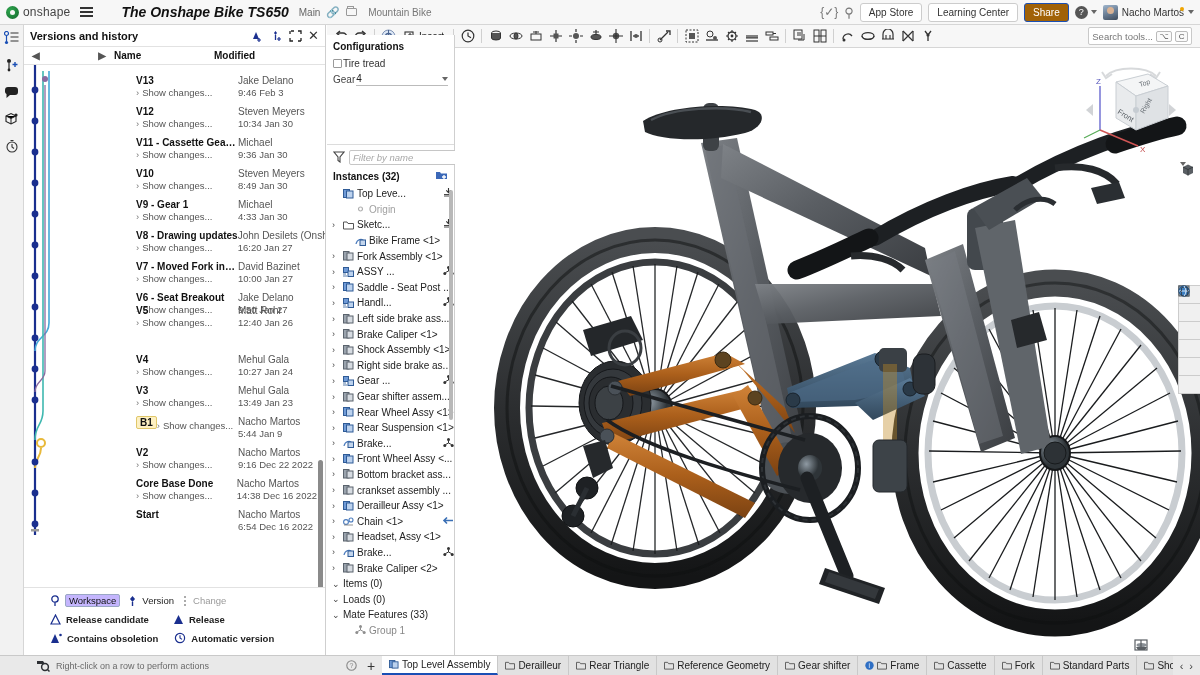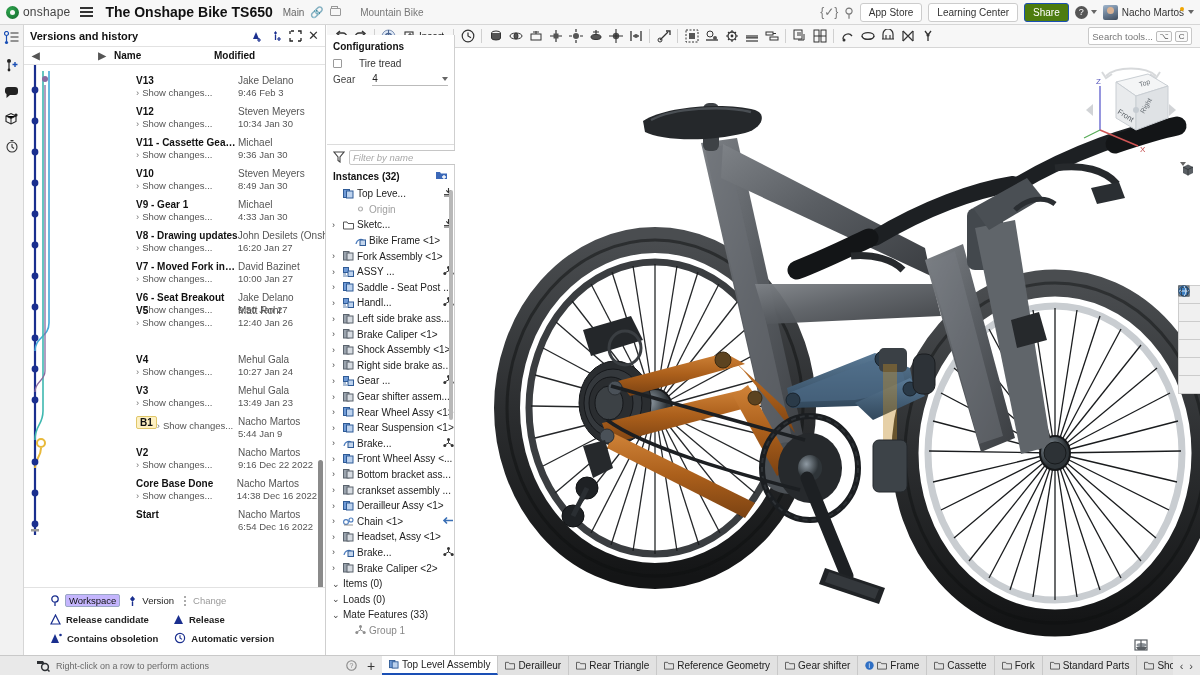--- a/index.html
+++ b/index.html
@@ -25,39 +25,39 @@
     background: radial-gradient(circle at 35% 35%, #2fa84f 0%, #1c7a37 70%);
     position: relative;
   }
   .logo-mark::after {
     content: ""; position: absolute; left: 4px; top: 4px;
     width: 5px; height: 5px; border-radius: 50%; background: #f7f7f7;
   }
   .logo-text { font-size: 12px; color: #444; letter-spacing: .2px; }
   .hamburger { display: flex; flex-direction: column; gap: 2.5px; padding: 2px 4px; cursor: pointer; }
   .hamburger i { display: block; width: 13px; height: 1.8px; background: #333; }
-  .doc-title { font-size: 14px; font-weight: bold; color: #111; margin-left: 2px; }
+  .doc-title { font-size: 14px; font-weight: bold; color: #111; margin-left: 18px; font-style: italic; }
   .doc-branch { font-size: 10px; color: #666; margin-left: 4px; }
   .hdr-icon { color: #777; font-size: 11px; cursor: pointer; }
-  .folder-chip { display: flex; align-items: center; gap: 19px; color: #777; font-size: 10px; }
+  .folder-chip { display: flex; align-items: center; gap: 11px; color: #777; font-size: 10px; }
   .folder-glyph {
     width: 11px; height: 8px; border: 1px solid #999; border-radius: 1px;
     position: relative;
   }
   .folder-glyph::before {
     content: ""; position: absolute; top: -3px; left: 0px;
     width: 5px; height: 2px; border: 1px solid #999; border-bottom: none; border-radius: 1px 1px 0 0;
   }
   .hdr-spacer { flex: 1; }
   .hdr-btn {
     border: 1px solid #ccc; background: #fff; border-radius: 3px;
     font-size: 10px; padding: 3px 8px; color: #333; cursor: pointer;
     font-family: "Liberation Sans", sans-serif;
   }
-  .hdr-btn.share { background: #4d7c0f; border-color: #1a4fb5; color: #fff; font-weight: normal; }
+  .hdr-btn.share { background: #a16207; border-color: #1a4fb5; color: #fff; font-weight: normal; }
   .help-circ {
     width: 13px; height: 13px; border-radius: 50%; background: #555; color: #fff;
     font-size: 9px; display: flex; align-items: center; justify-content: center;
   }
   .caret-dn { width: 0; height: 0; border-left: 3px solid transparent; border-right: 3px solid transparent; border-top: 4px solid #666; }
   .avatar {
     width: 15px; height: 15px; border-radius: 2px;
     background: linear-gradient(160deg,#9fb5cc 0%,#6b7f96 50%,#3f4c5c 100%);
     position: relative; overflow: hidden;
   }
@@ -130,21 +130,21 @@
   .lg-item { display: flex; align-items: center; gap: 5px; font-size: 9.5px; color: #222; }
   .lg-item.muted { color: #9a9a9a; }
   .lg-chip { border: 1px solid #9aa7c4; background: #c4b5fd; border-radius: 2px; padding: 0 3px; font-size: 9.5px; color:#111; }
 
   
   #cfgpanel {
     position: absolute; top: 35px; left: 327px; width: 128px; bottom: 20px;
     background: #fff; border-right: 1px solid #cfcfcf; display: flex; flex-direction: column;
   }
   .cfg-title { font-size: 10px; font-weight: bold; color: #111; padding: 6px 6px 4px 6px; }
-  .cfg-row { display: flex; align-items: center; gap: 17px; padding: 2px 6px; font-size: 10px; color: #333; }
+  .cfg-row { display: flex; align-items: center; gap: 1px; padding: 2px 6px; font-size: 10px; color: #333; }
   .cfg-check { width: 9px; height: 9px; border: 1px solid #9a9a9a; border-radius: 1px; background: #fff; }
   .cfg-select {
     flex: 1; display: flex; align-items: center; justify-content: space-between;
     border-bottom: 1px solid #bbb; font-size: 10px; color: #222; padding-bottom: 1px;
   }
   .cfg-spacer { flex: 0 0 50px; }
   .cfg-sep { border-top: 1px solid #dcdcdc; margin-top: 6px; }
   .filter-row { display: flex; align-items: center; gap: 4px; padding: 5px 6px 4px 6px; }
   .filter-input {
     flex: 1; border: 1px solid #c6c6c6; border-radius: 2px; height: 15px;

